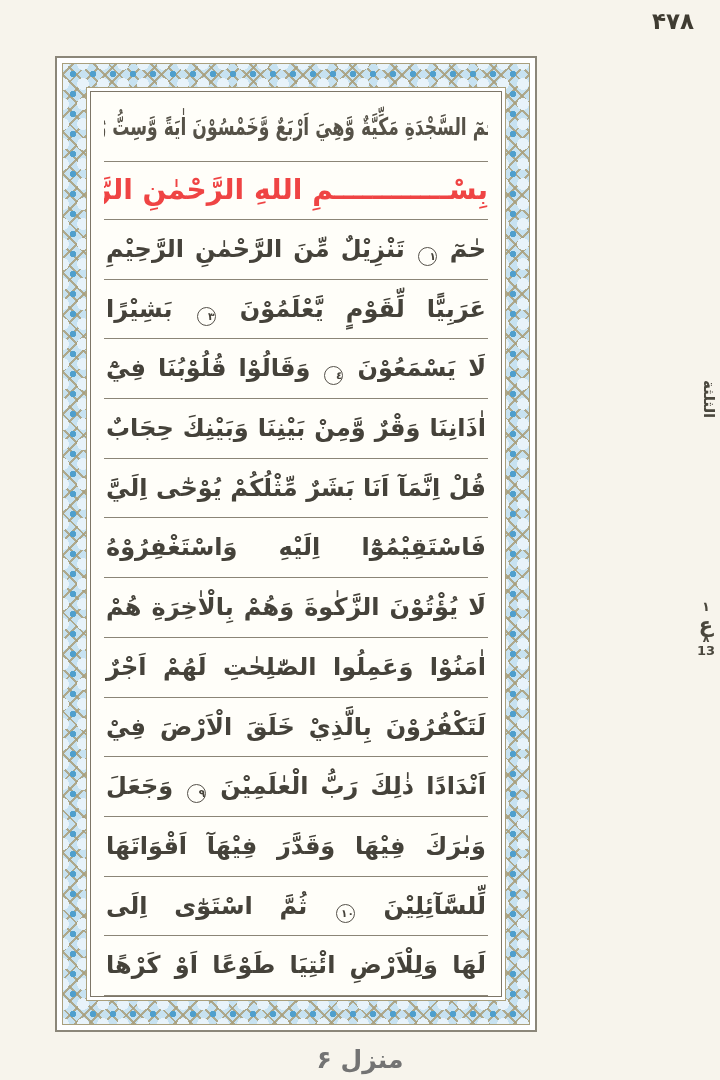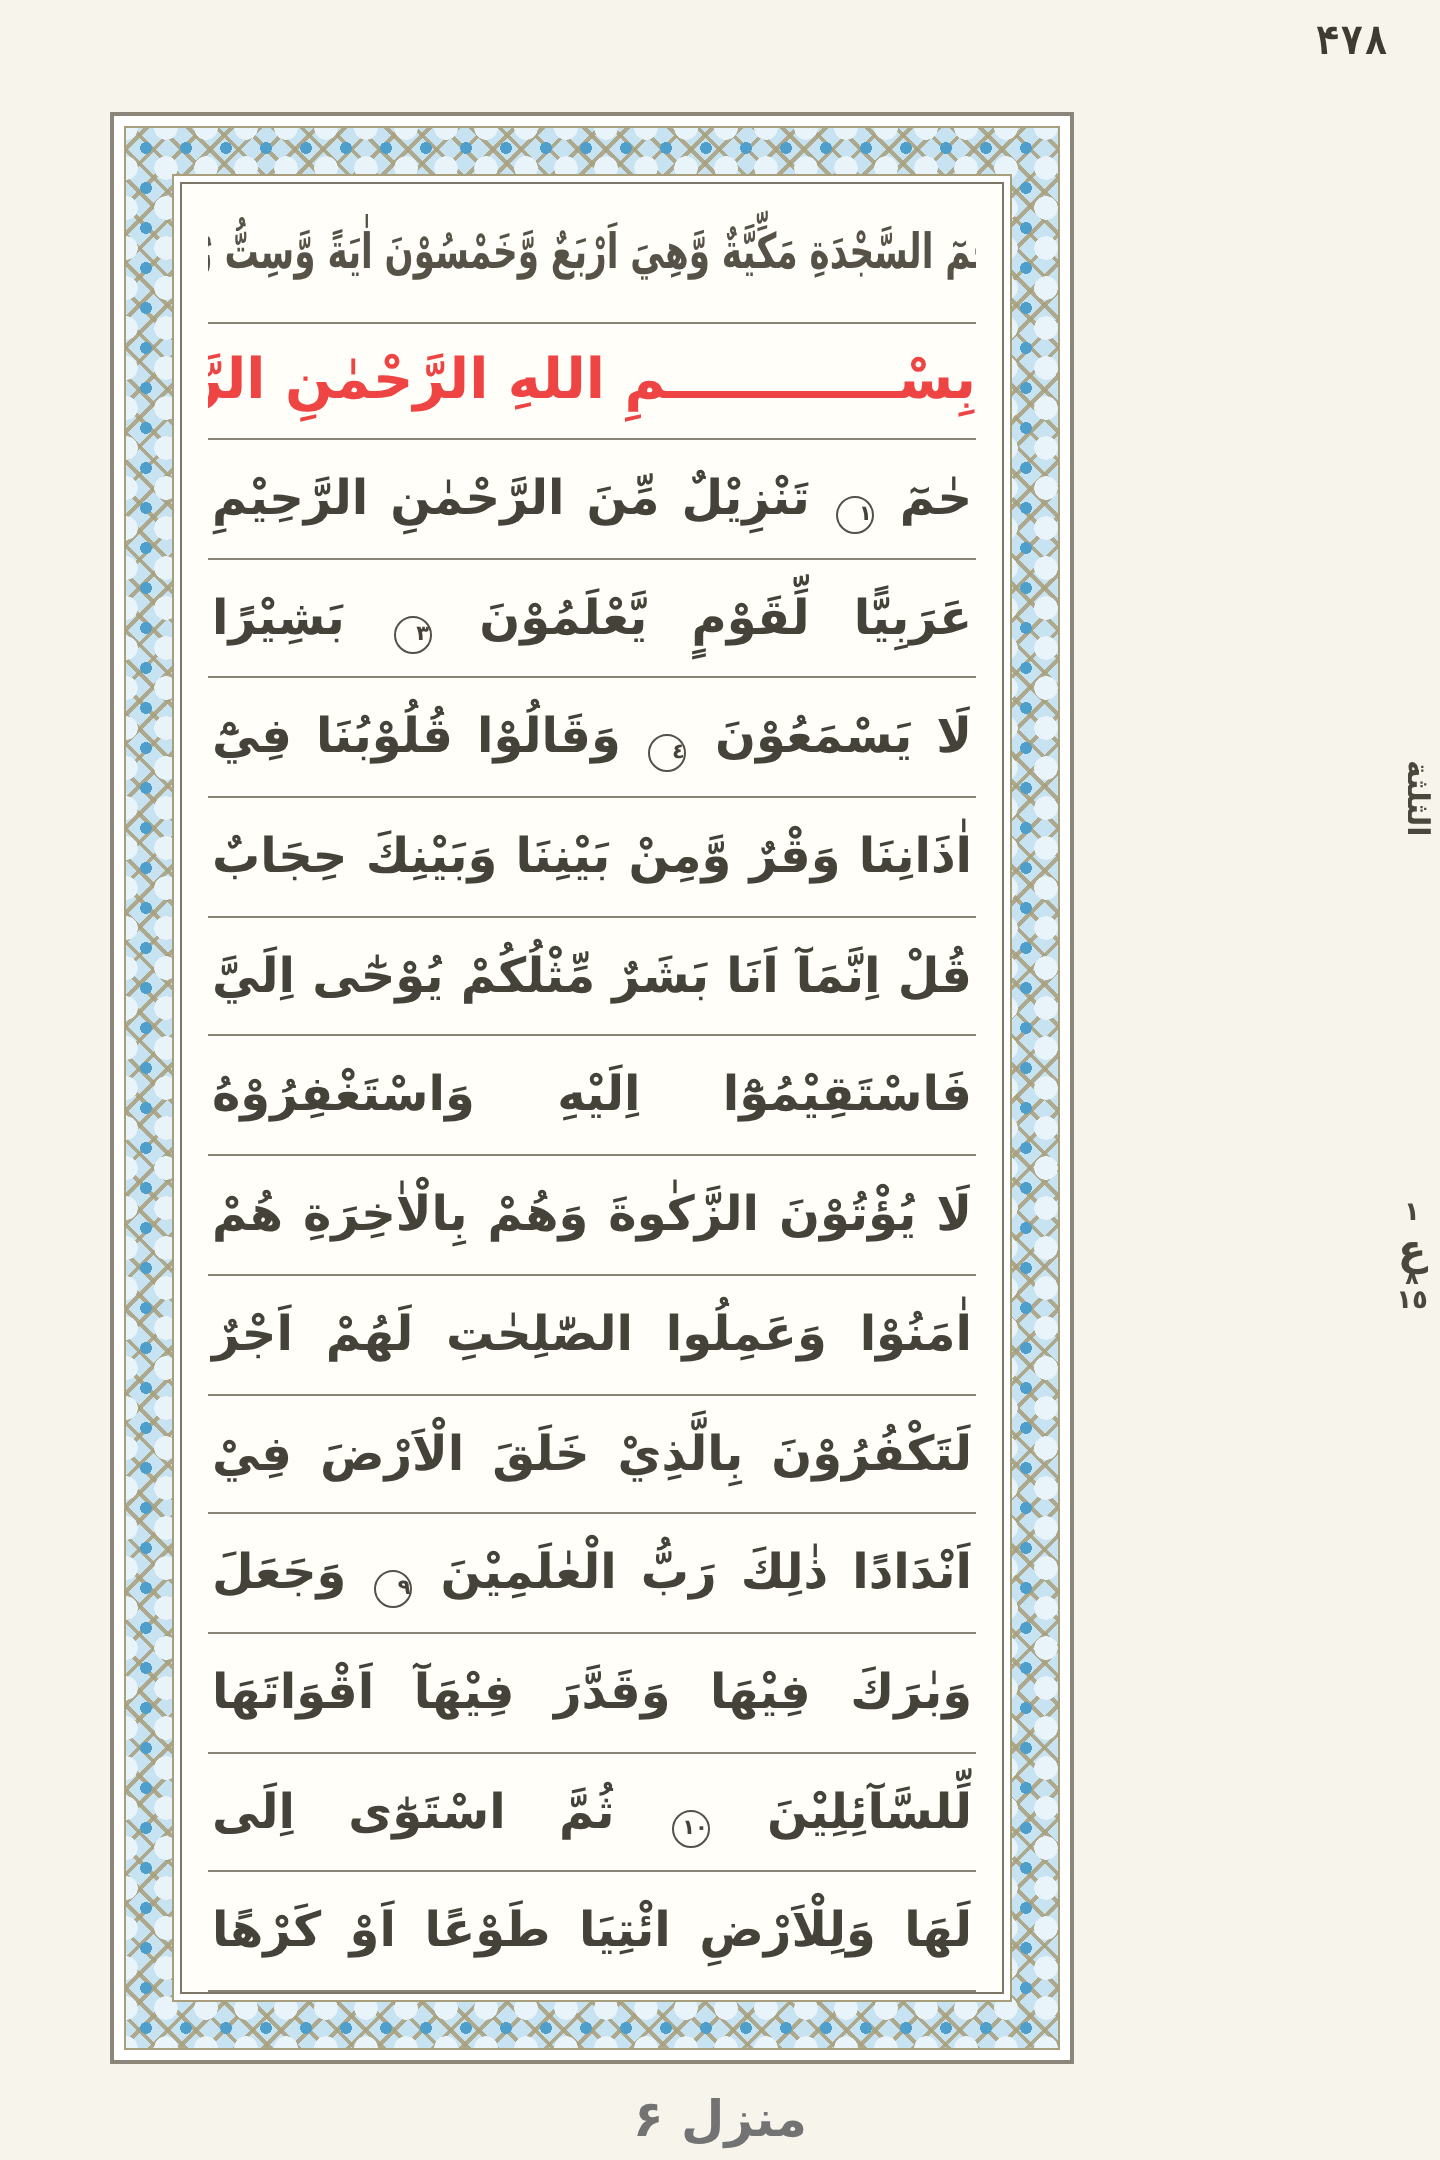--- a/index.html
+++ b/index.html
@@ -11,21 +11,21 @@
     color: #474338;
     overflow: hidden;
   }
   
   .page-header {
     position: absolute; top: 8px; left: 26px; right: 26px;
     display: flex; justify-content: space-between; align-items: baseline;
     direction: rtl; font-size: 21px; font-weight: 700; color: #3f3b31;
     height: 38px;
   }
-  .page-header .page-number { font-size: 20px; letter-spacing: 1px; font-family: Liberation Mono, monospace; }
+  .page-header .page-number { font-size: 23px; letter-spacing: 1px; }
   
   .frame-outer {
     position: absolute; left: 55px; top: 56px; width: 482px; height: 976px;
     border: 2px solid #8b8679; padding: 5px; background: #ffffff;
   }
   .frame-band {
     width: 100%; height: 100%;
     border: 1px solid #a99f7c;
     padding: 27px;
     background-color: #c7e2f1;
@@ -144,16 +144,16 @@
     </div>
   </div>
 </div>
 
 <div class="quarter-marker">الثلثة</div>
 
 <div class="ruku-marker">
   <div class="rk-top">١</div>
   <div class="rk-ain">ع</div>
   <div class="rk-count">٨</div>
-  <div class="rk-bottom">١٥</div>
+  <div class="rk-bottom">13</div>
 </div>
 
 <div class="page-footer">منزل ۶</div>
 
 </body></html>

